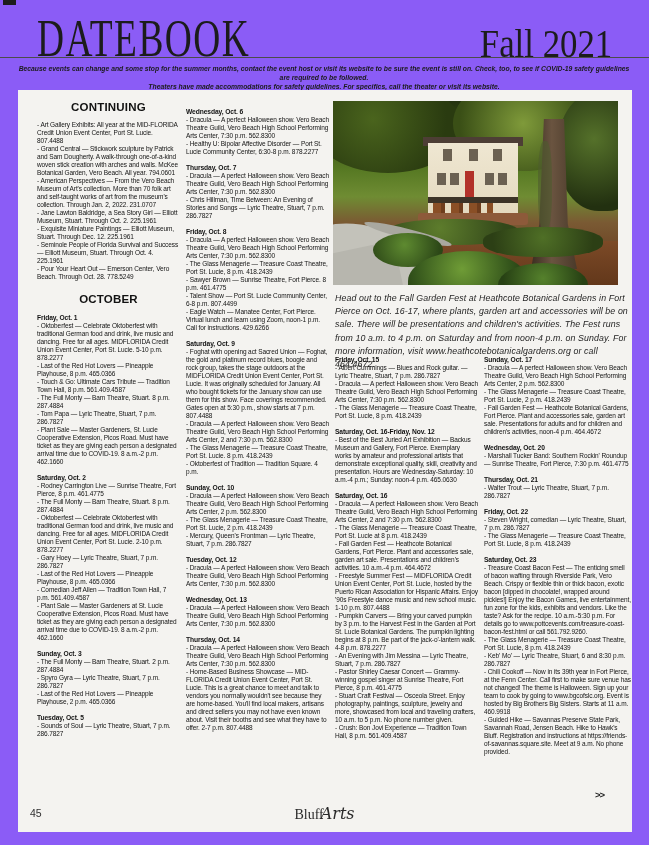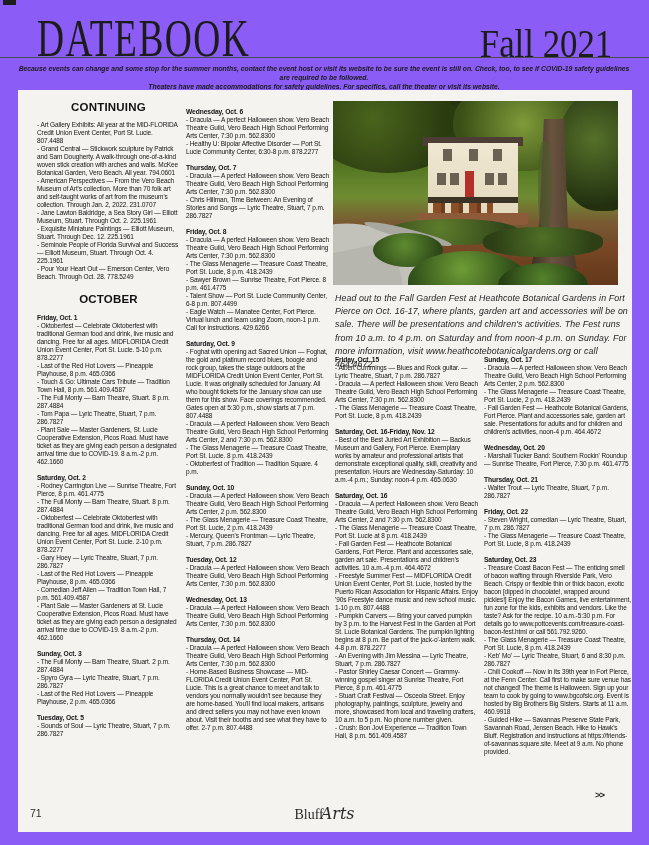--- a/index.html
+++ b/index.html
@@ -220,19 +220,19 @@
       <div class="blk event">- Steven Wright, comedian — Lyric Theatre, Stuart, 7 p.m. 286.7827</div>
       <div class="blk event">- The Glass Menagerie — Treasure Coast Theatre, Port St. Lucie, 8 p.m. 418.2439</div>
       <div class="blk day">Saturday, Oct. 23</div>
       <div class="blk event">- Treasure Coast Bacon Fest — The enticing smell of bacon wafting through Riverside Park, Vero Beach. Crispy or flexible thin or thick bacon, exotic bacon [dipped in chocolate!, wrapped around pickles!] Enjoy the Bacon Games, live entertainment, fun zone for the kids, exhibits and vendors. Like the taste? Ask for the recipe. 10 a.m.-5:30 p.m. For details go to www.pottcevents.com/treasure-coast-bacon-fest.html or call 561.792.9260.</div>
       <div class="blk event">- The Glass Menagerie — Treasure Coast Theatre, Port St. Lucie, 8 p.m. 418.2439</div>
       <div class="blk event">- Keb' Mo' — Lyric Theatre, Stuart, 6 and 8:30 p.m. 286.7827</div>
       <div class="blk event">- Chili Cookoff — Now in its 39th year in Fort Pierce, at the Fenn Center. Call first to make sure venue has not changed! The theme is Halloween. Sign up your team to cook by going to www.bgcofslc.org. Event is hosted by Big Brothers Big Sisters. Starts at 11 a.m. 460.9918</div>
       <div class="blk event">- Guided Hike — Savannas Preserve State Park, Savannah Road, Jensen Beach. Hike to Hawk's Bluff. Registration and instructions at https://friends-of-savannas.square.site. Meet at 9 a.m. No phone provided.</div>
     </div>
 
-  <div class="pageno">71</div>
+  <div class="pageno">45</div>
   <div class="logo">
     <span class="first">Bluff</span><span class="second">Arts</span>
   </div>
   <div class="cont">&gt;&gt;</div>
 
 </div>
 
 </body></html>

